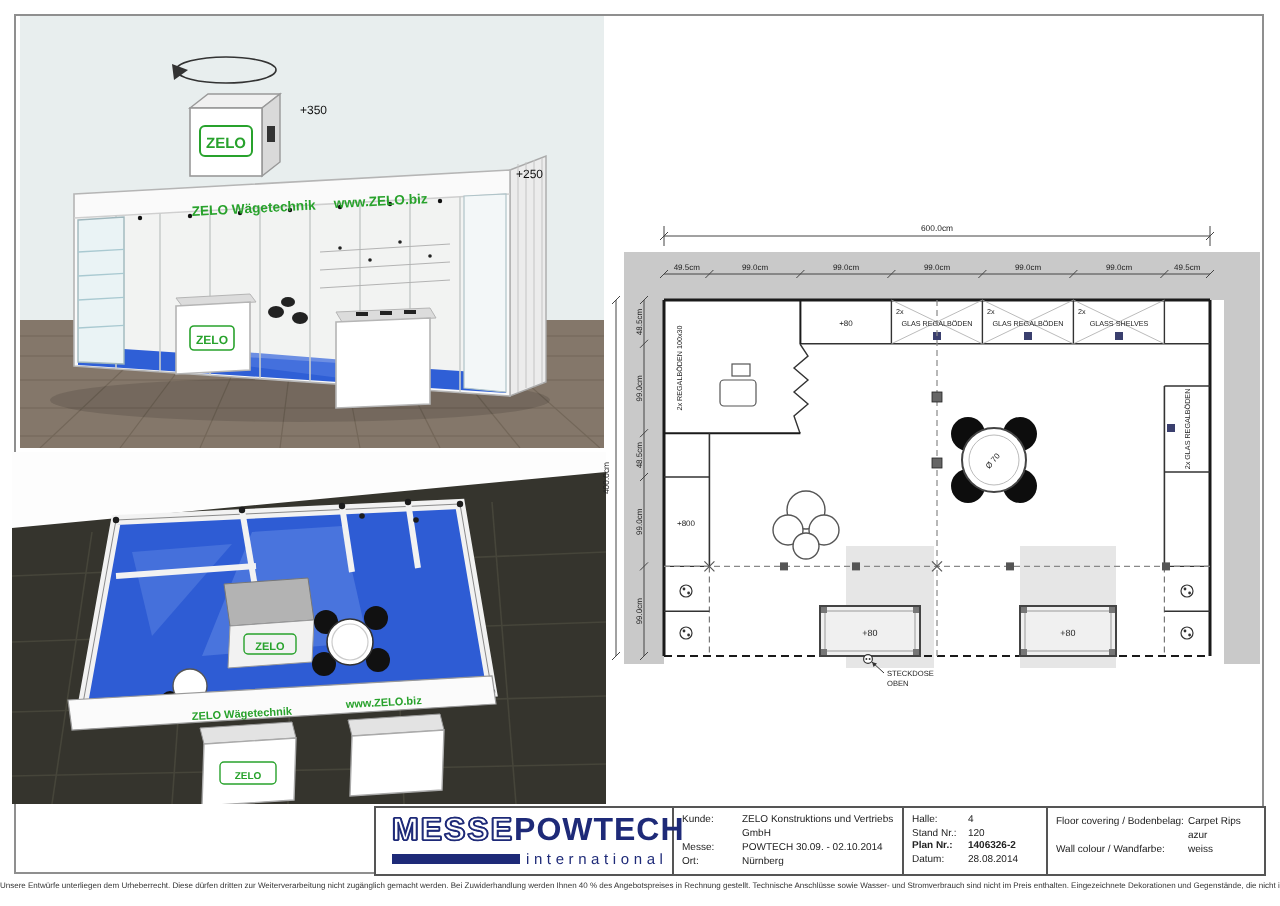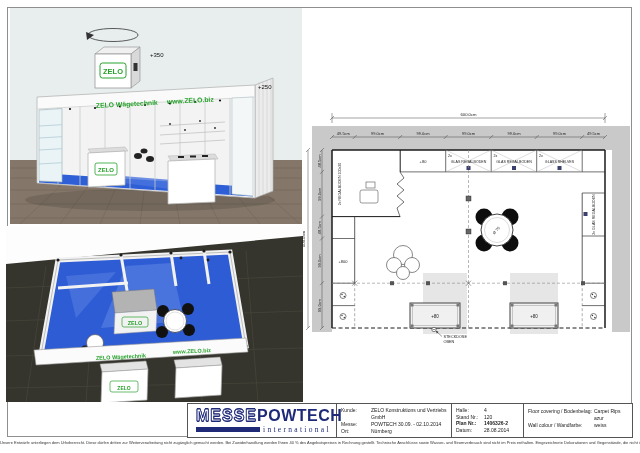--- a/index.html
+++ b/index.html
@@ -23,21 +23,21 @@
   .tb-cell{border-right:1px solid #555;box-sizing:border-box;padding:2px 4px;}
   .tb-cell:last-child{border-right:none;}
   .tb-logo{width:149px;display:flex;flex-direction:column;justify-content:center;padding:2px 8px;}
   .logo-row1{display:flex;align-items:center;line-height:16px;}
   .logo-messe{
     font-size:16px;font-weight:700;letter-spacing:1px;color:#ffffff;
     -webkit-text-stroke:0.8px #1e2a78;
     text-shadow:-0.6px 0 #1e2a78,0.6px 0 #1e2a78,0 -0.6px #1e2a78,0 0.6px #1e2a78;
   }
   .logo-design{font-size:16px;font-weight:800;color:#1e2a78;letter-spacing:0.5px;}
-  .logo-row2{display:flex;align-items:center;gap:3px;margin-top:1px;font-family:Liberation Serif, serif;}
+  .logo-row2{display:flex;align-items:center;gap:3px;margin-top:1px;}
   .logo-bar{flex:0 0 64px;height:5px;background:#1e2a78;}
   .logo-intl{font-size:7.5px;letter-spacing:2.3px;color:#1e2a78;}
   .tb-fields{width:115px;font-size:5px;color:#222;padding-top:3px;}
   .tb-fields .row{display:grid;grid-template-columns:30px 1fr;line-height:7px;}
   .tb-halle{width:72px;font-size:5px;color:#222;padding-top:3px;}
   .tb-halle .row{display:grid;grid-template-columns:28px 1fr;line-height:6.5px;}
   .tb-halle .bold{font-weight:bold;}
   .tb-floor{flex:1;font-size:5px;color:#222;padding-top:4px;}
   .tb-floor .row{display:grid;grid-template-columns:66px 1fr;line-height:7px;}
   .disclaimer{

